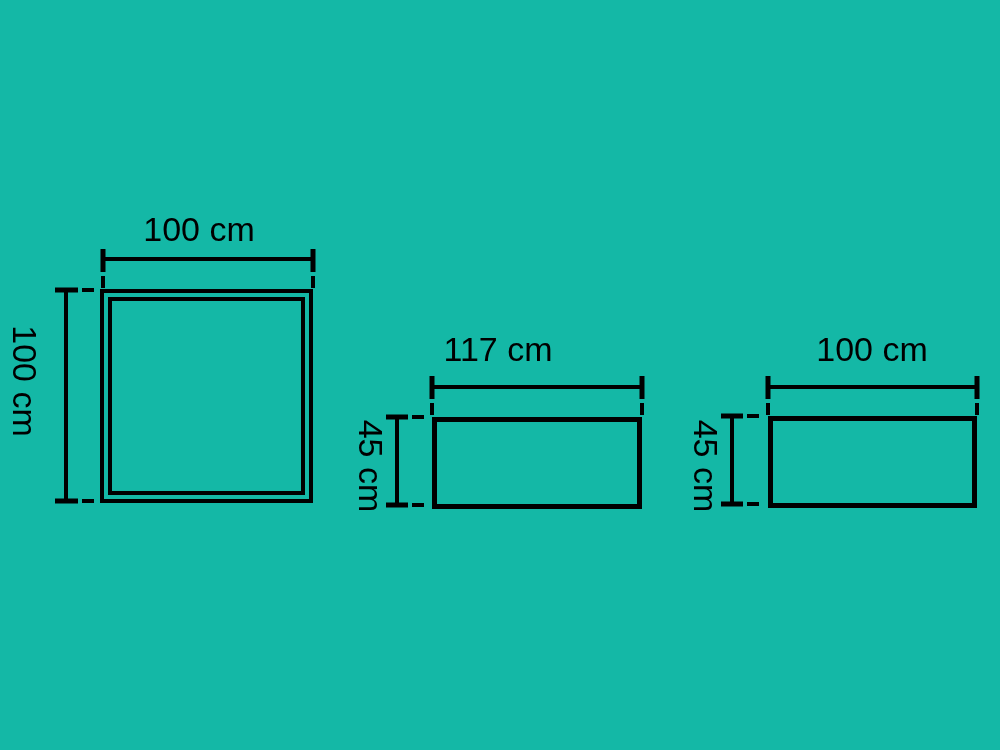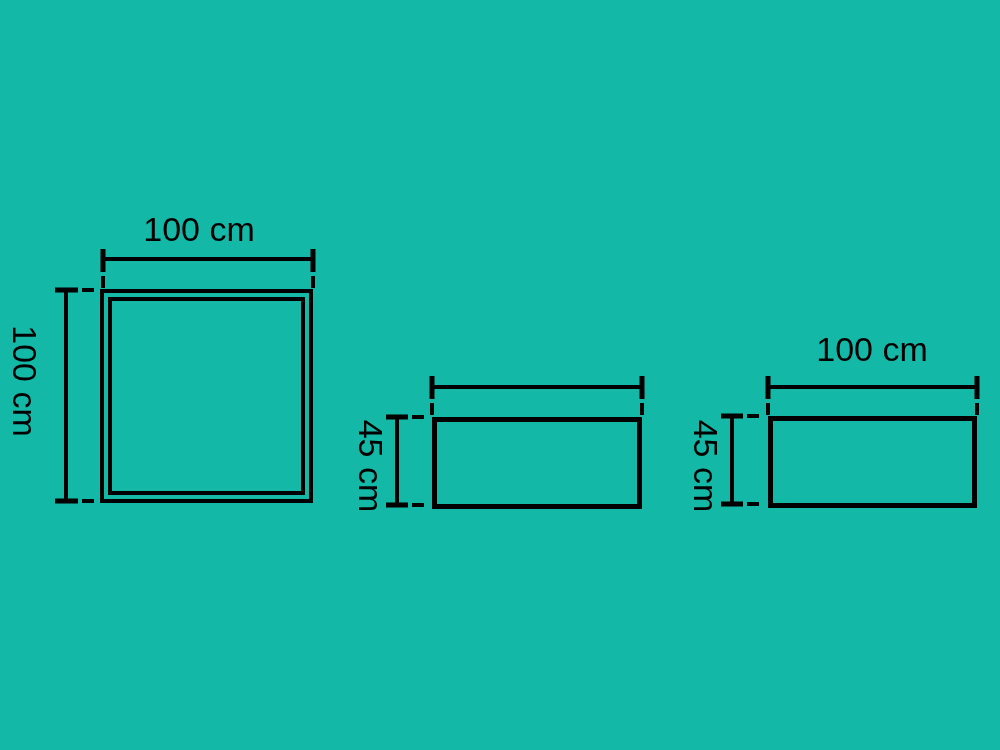--- a/index.html
+++ b/index.html
@@ -96,18 +96,19 @@
       <line x1="747" y1="416" x2="768" y2="416" class="ext"></line>
       <line x1="747" y1="504" x2="768" y2="504" class="ext"></line>
 
       <rect x="770.5" y="418.5" width="204" height="87" class="outline5"></rect>
     </g>
   </svg>
 
   <div class="dim-label" style="left:119px; top:207px;">100 cm</div>
   <div class="dim-label rot" style="left:-55px; top:359px;">100 cm</div>
 
+  <div class="dim-label" style="left:418px; top:327px;">117 cm</div>
   <div class="dim-label rot" style="left:291px; top:444px;">45 cm</div>
 
   <div class="dim-label" style="left:792px; top:327px;">100 cm</div>
   <div class="dim-label rot" style="left:626px; top:444px;">45 cm</div>
 
 </div>
 
 </body></html>

